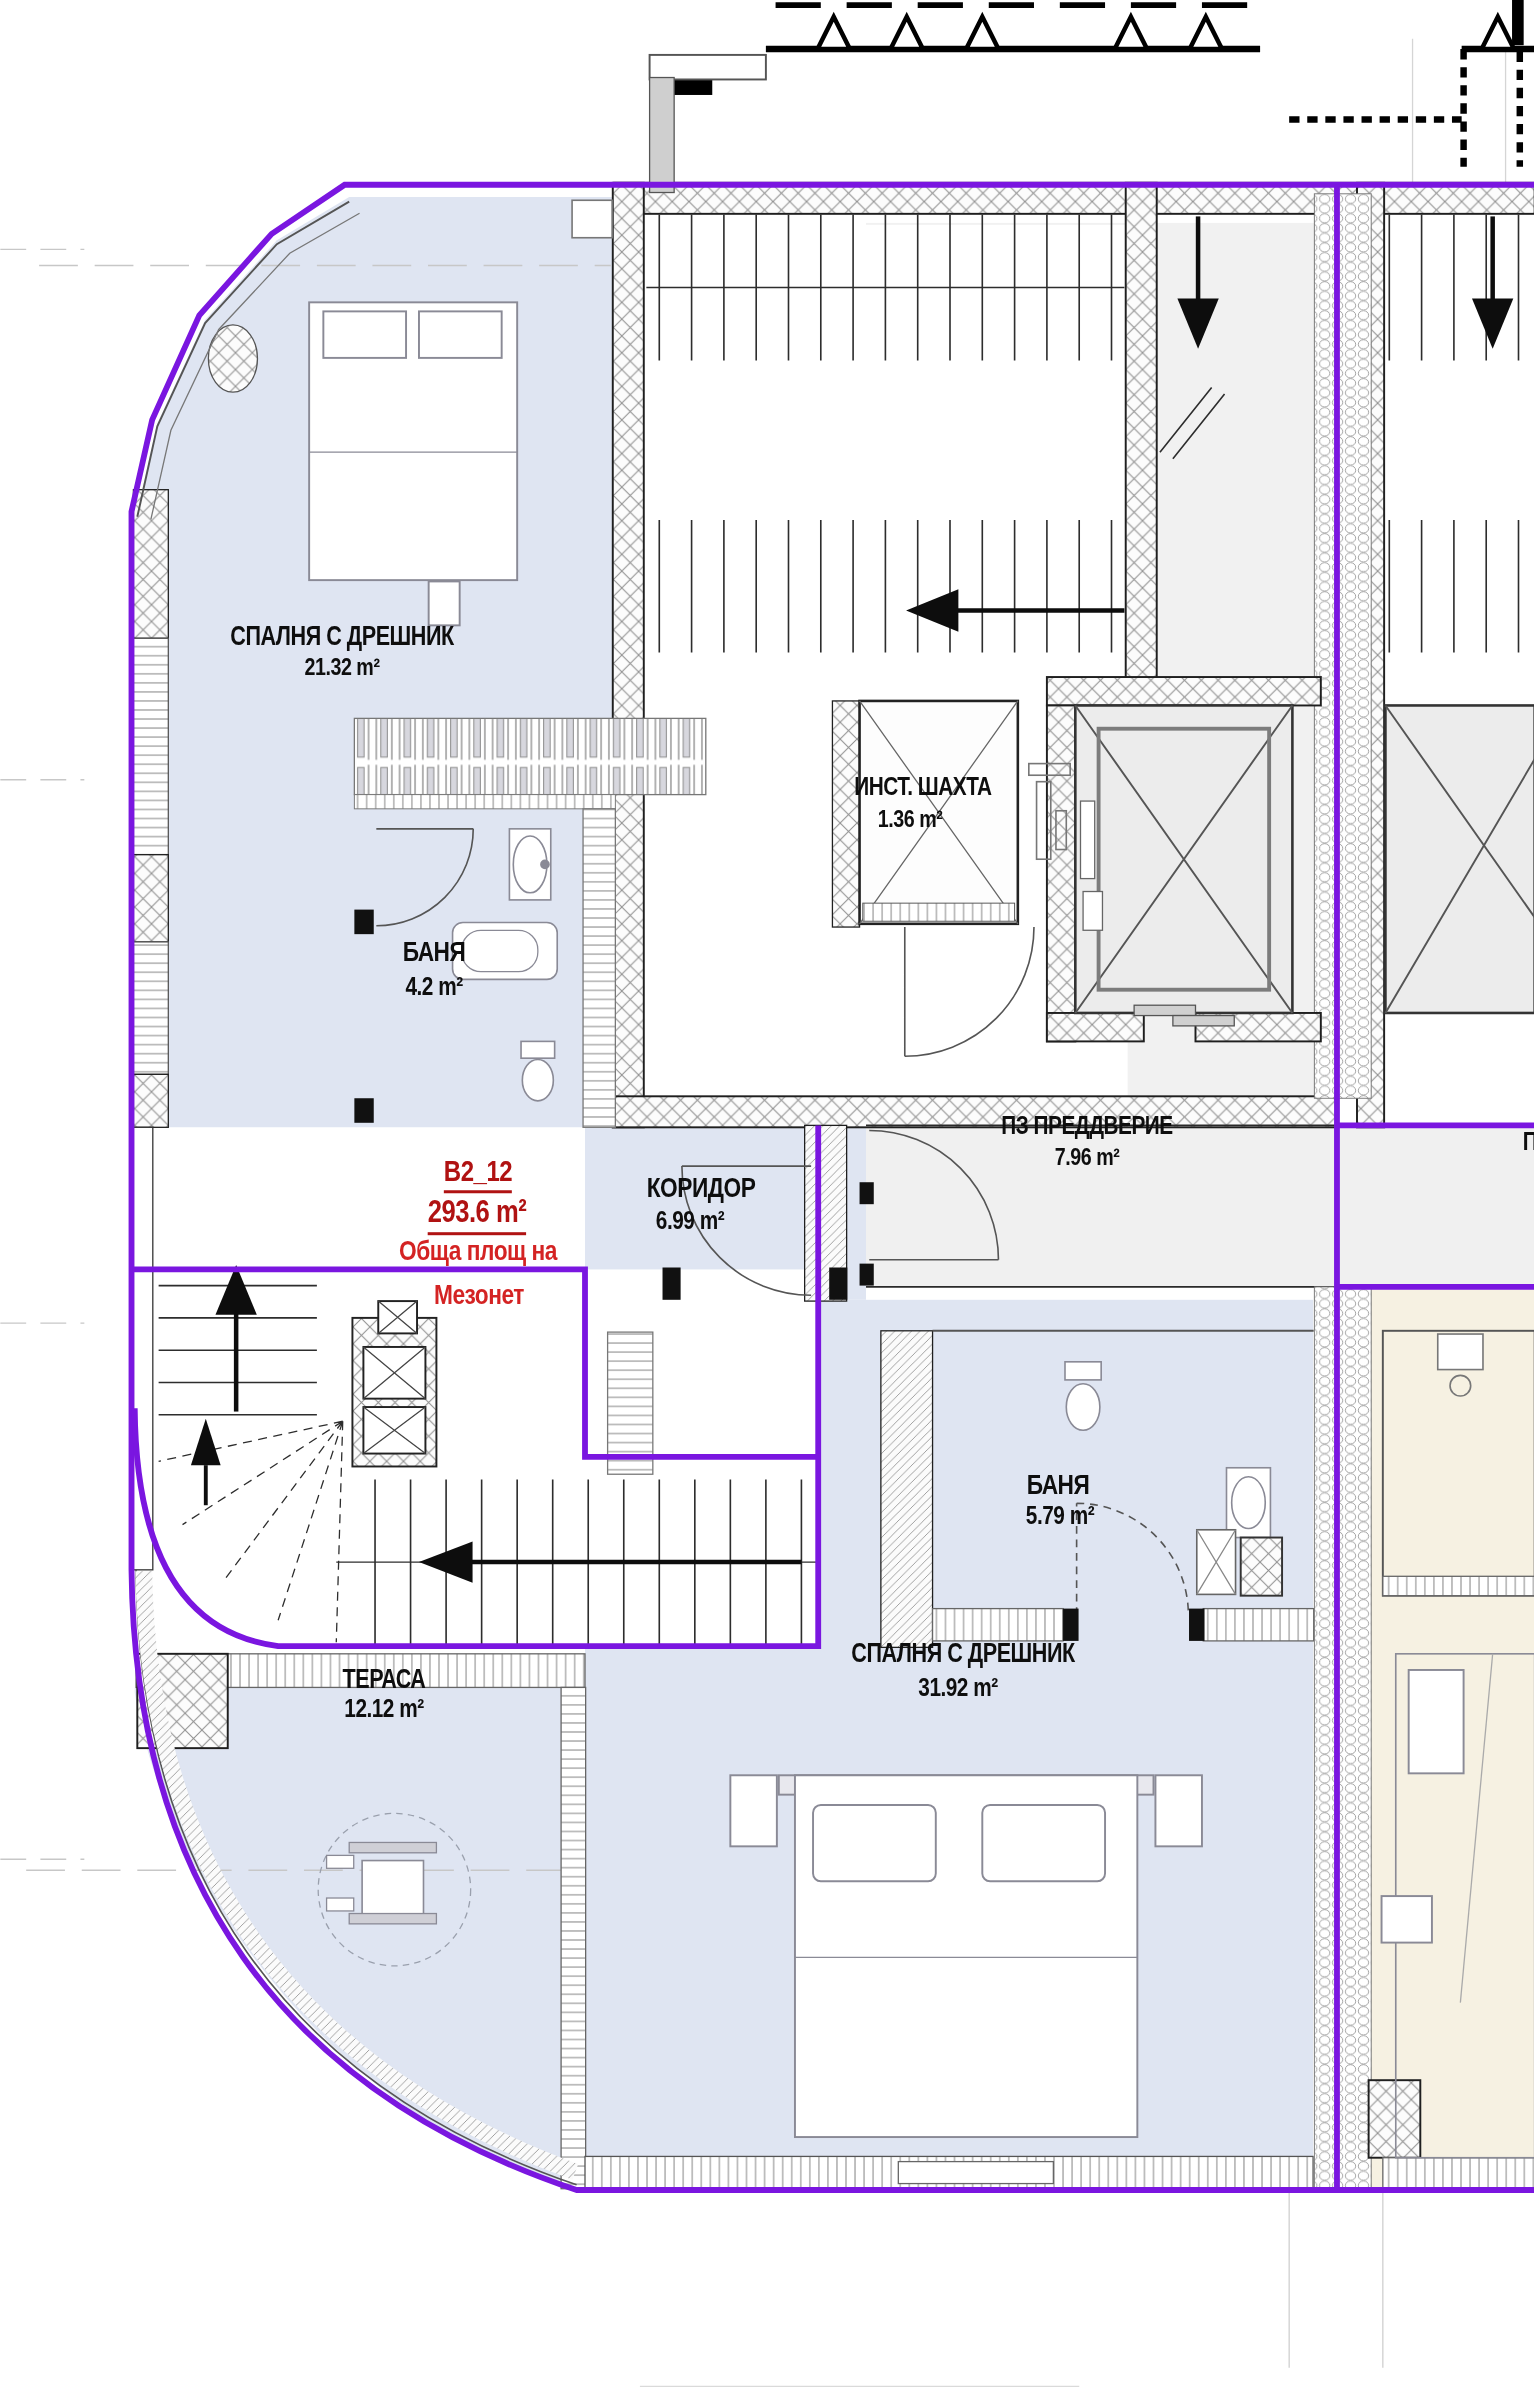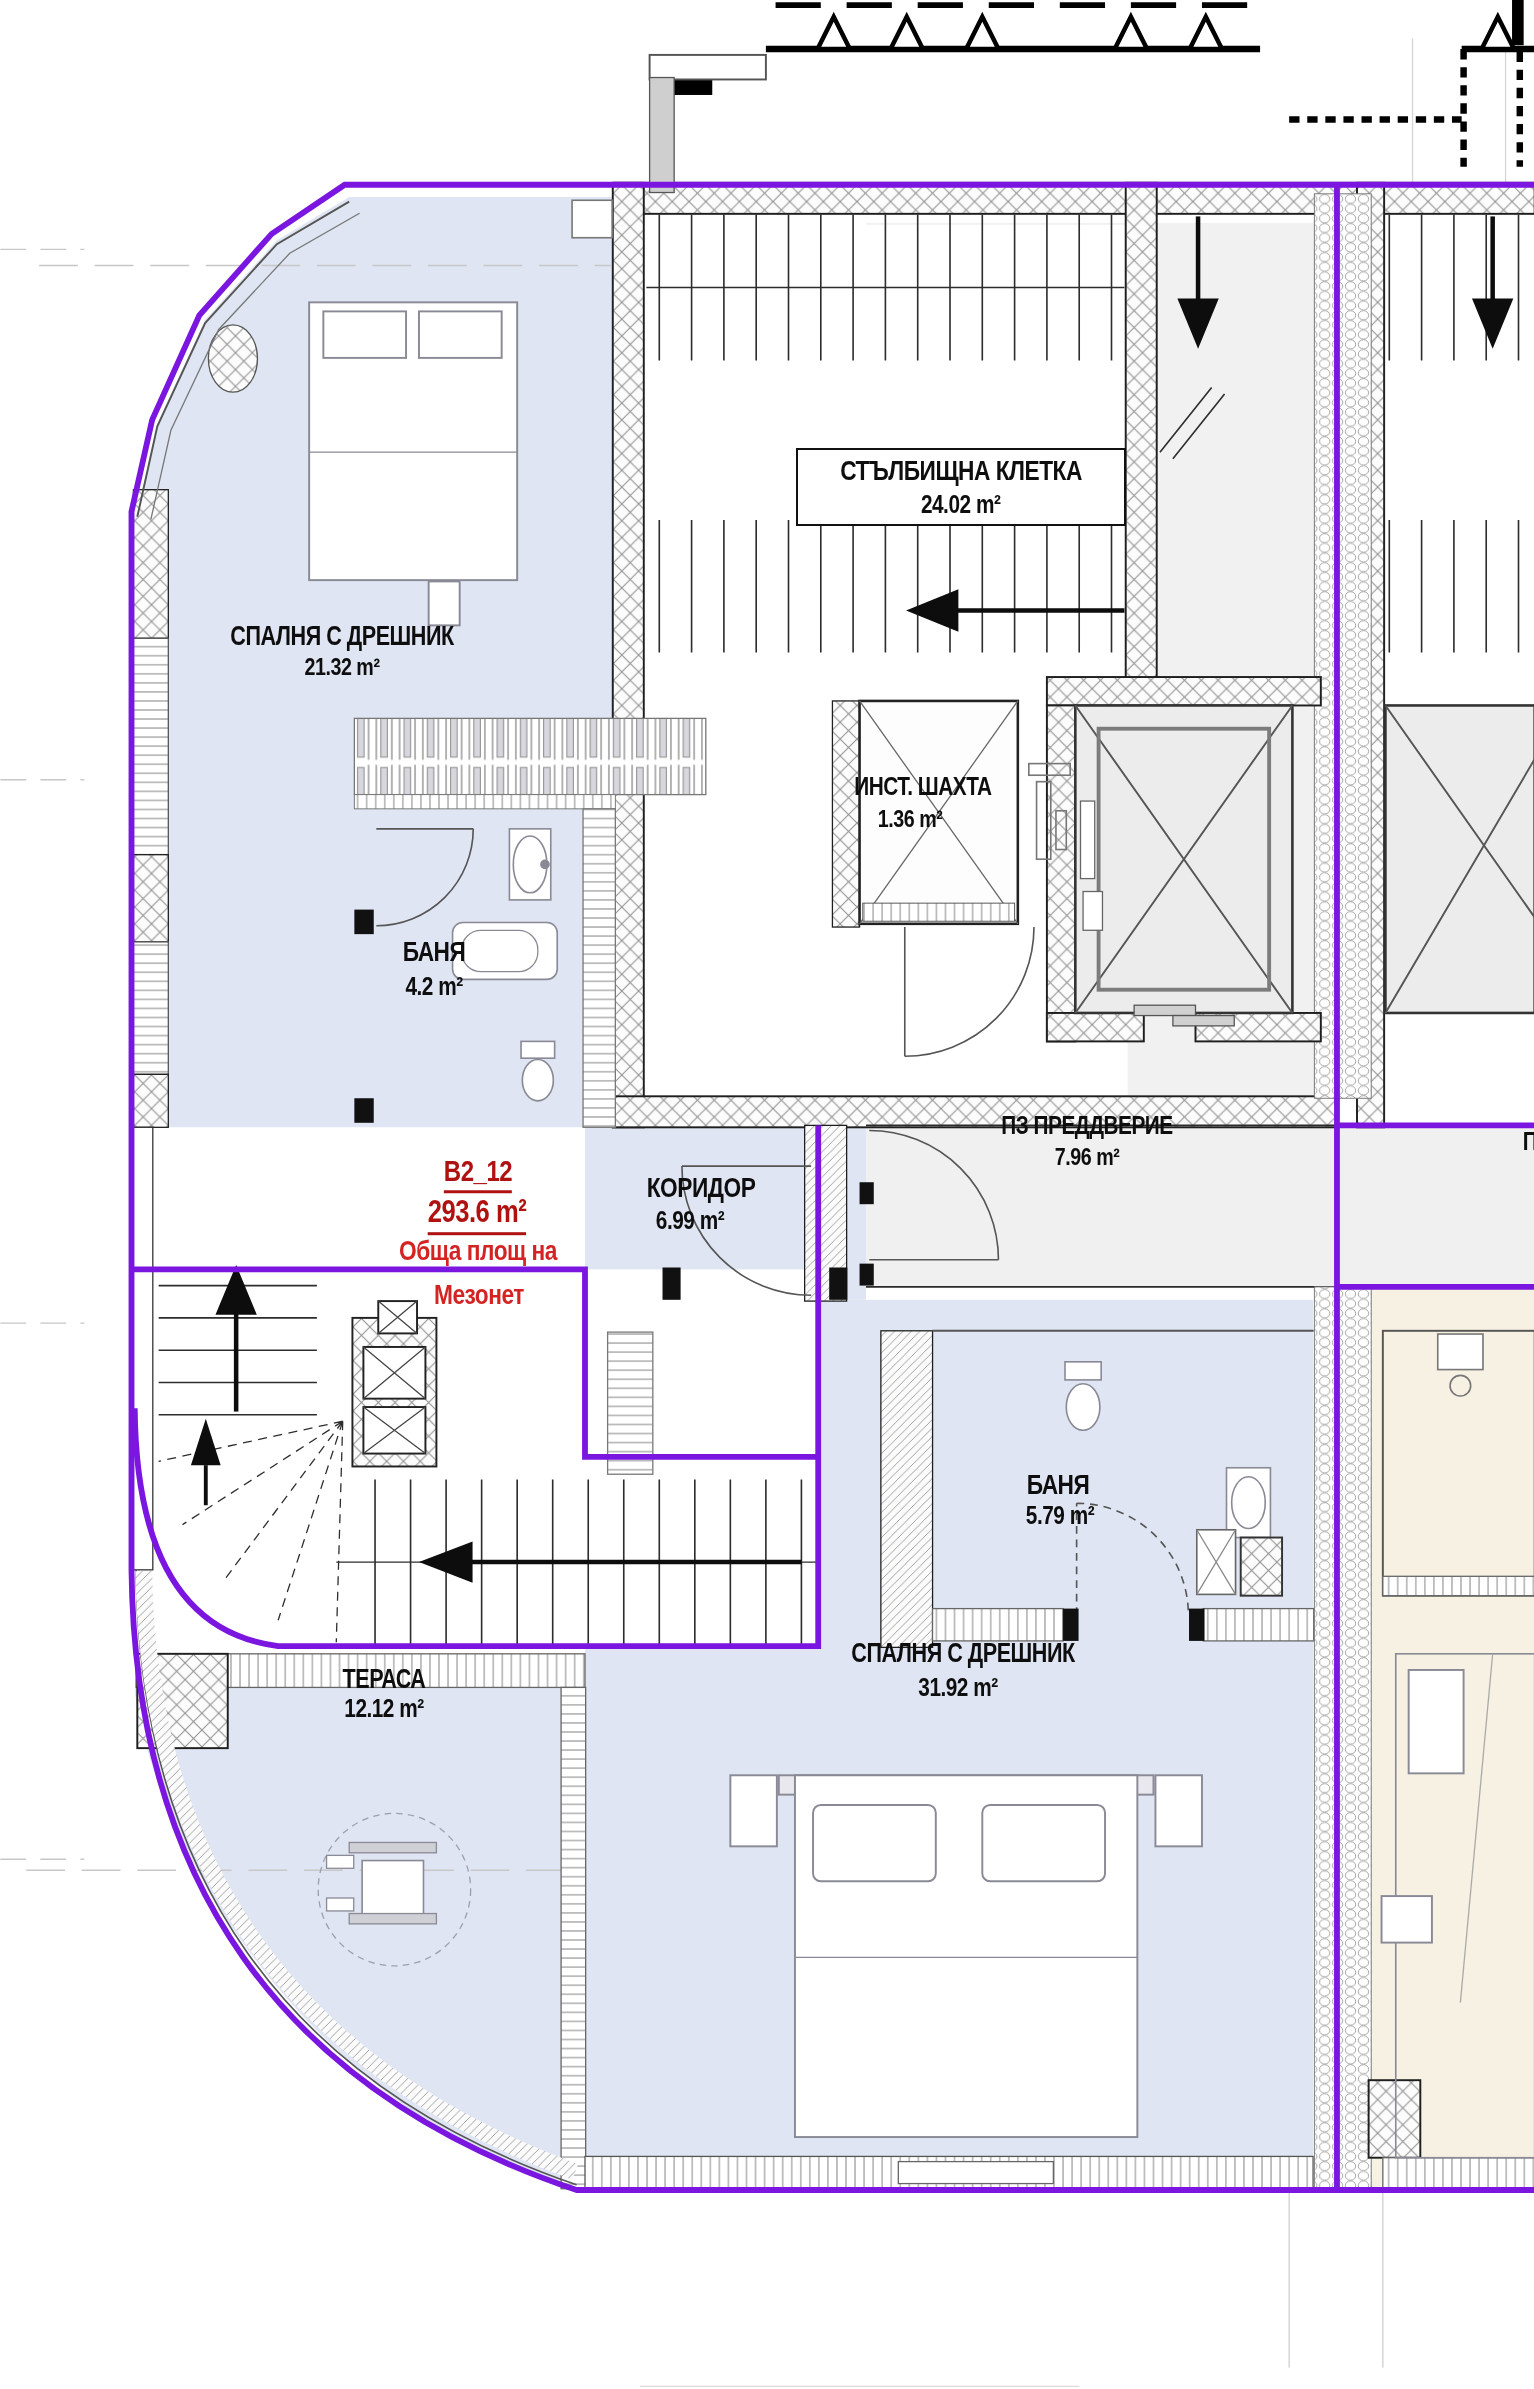--- a/index.html
+++ b/index.html
@@ -277,24 +277,20 @@
   <path d="M2069,286 V3390"></path>
   <path d="M2069,1742 H2375M2069,1992 H2375"></path>
   <path d="M205,1965 H905 V2255 H1266"></path>
   <path d="M1266,1742 V2548 H430 Q211,2520 208,2180"></path>
 </g>
 </svg>
 
 <div class="lbl" style="left:342px;top:636px;font-size:27px">СПАЛНЯ С ДРЕШНИК</div>
 <div class="lbl" style="left:342px;top:667px;font-size:24.6px">21.32 m²</div>
 
-<div class="stair-box">
-  <span class="lbl2" style="font-size:28.4px">СТЪЛБИЩНА КЛЕТКА</span>
-  <span class="lbl2" style="font-size:26px">24.02 m²</span>
-</div>
 
 <div class="lbl" style="left:923px;top:787px;font-size:26px">ИНСТ. ШАХТА</div>
 <div class="lbl" style="left:910px;top:819px;font-size:24.6px">1.36 m²</div>
 
 <div class="lbl" style="left:434px;top:952px;font-size:28.4px">БАНЯ</div>
 <div class="lbl" style="left:434px;top:987px;font-size:26px">4.2 m²</div>
 
 <div class="lbl" style="left:1087px;top:1126px;font-size:26px">ПЗ ПРЕДДВЕРИЕ</div>
 <div class="lbl" style="left:1087px;top:1157px;font-size:24.6px">7.96 m²</div>
 

